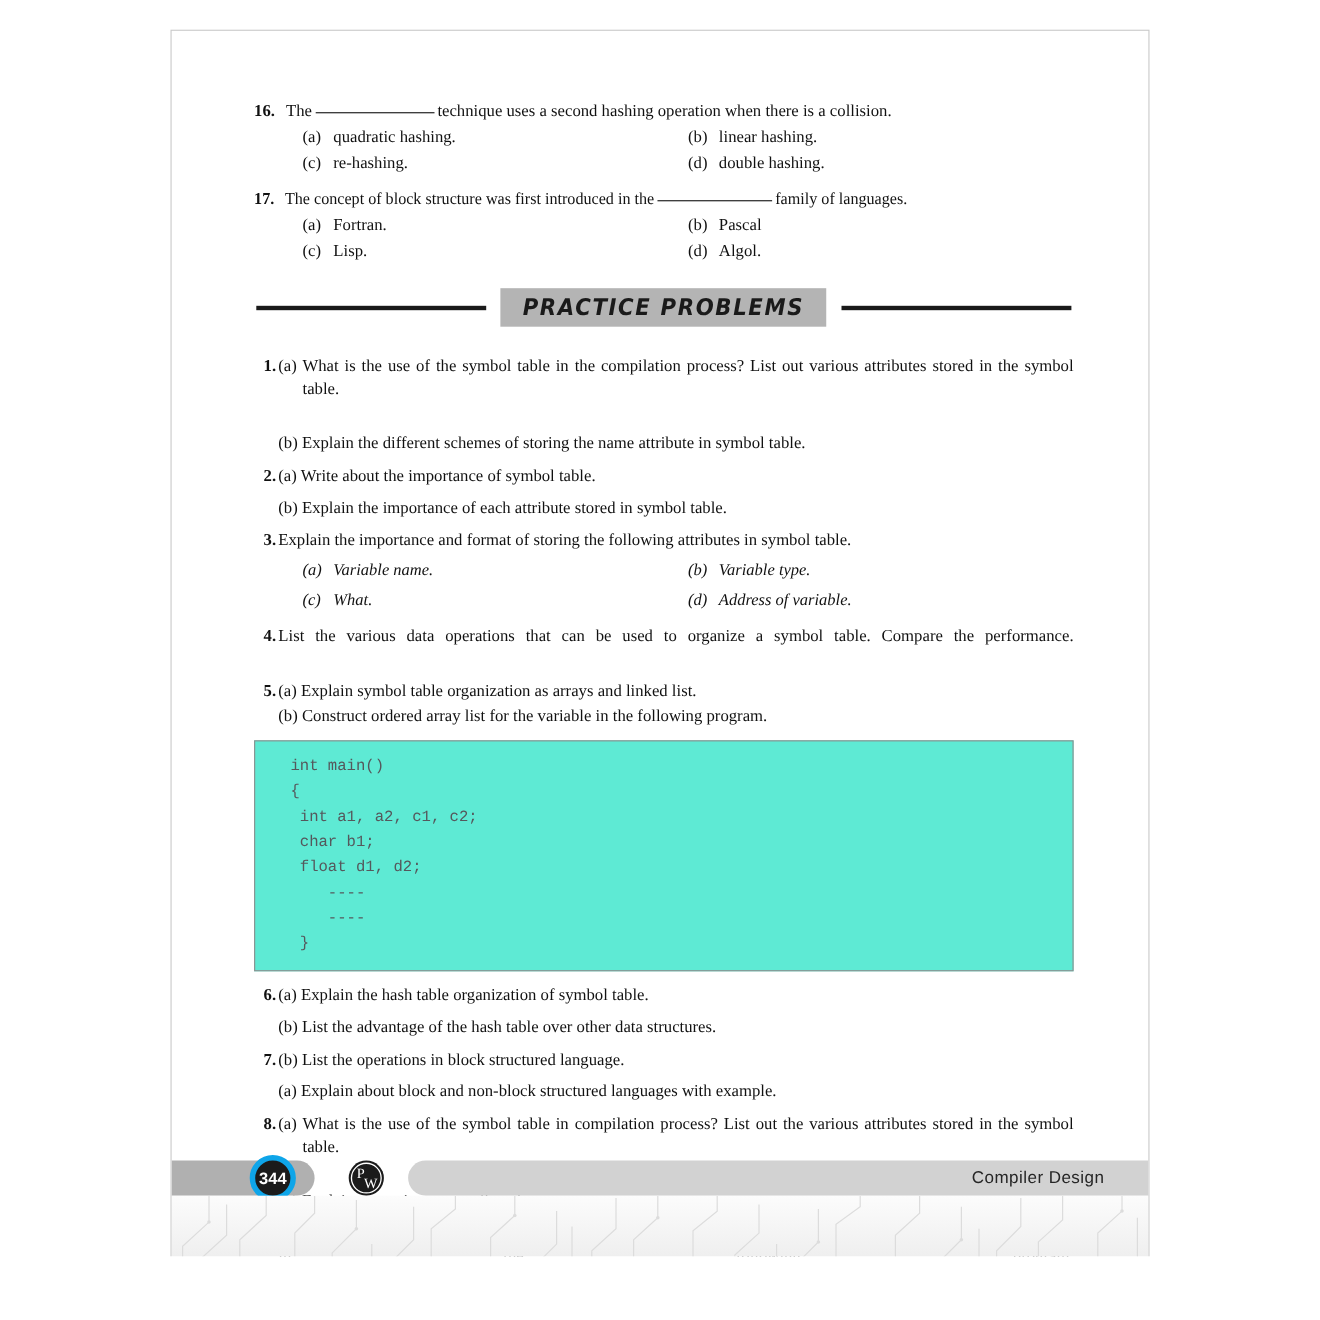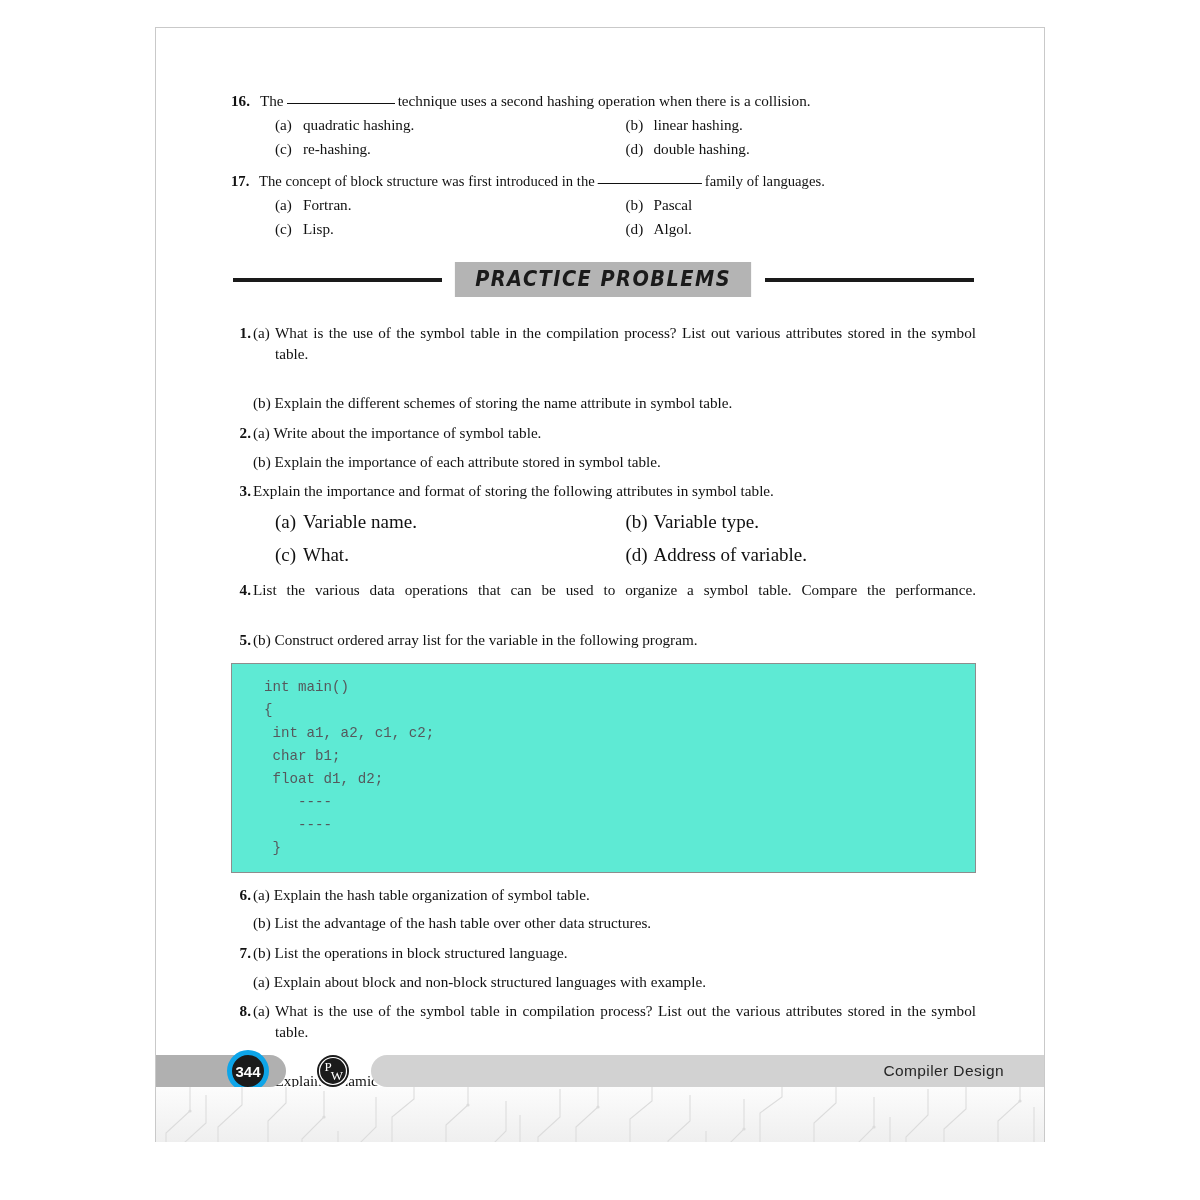--- a/index.html
+++ b/index.html
@@ -155,21 +155,22 @@
     content: "";
     display: inline-block;
     width: 100%;
   }
 
   .pp-opts {
     display: flex;
     margin-top: 7px;
     margin-bottom: 2px;
     padding-left: 22px;
-    font-size: 19px;
+    font-size: 15px;
+    font-style: italic;
   }
   .pp-opts .opt {
     width: 50%;
     box-sizing: border-box;
   }
   .pp-opts .opt .lbl {
     display: inline-block;
     width: 28px;
   }
 
@@ -336,20 +337,21 @@
         </div>
       </div>
 
       <div class="pp-item" style="margin-top:12px;">
         <span class="pnum">4.</span>
         <span class="pp-plain just">List the various data operations that can be used to organize a symbol table. Compare the performance.</span>
       </div>
 
       <div class="pp-item">
         <span class="pnum">5.</span>
+        <span class="pp-sub tight">(a) Explain symbol table organization as arrays and linked list.</span>
         <span class="pp-sub">(b) Construct ordered array list for the variable in the following program.</span>
       </div>
 
       <div class="code-block">int main()
 {
  int a1, a2, c1, c2;
  char b1;
  float d1, d2;
     ----
     ----

